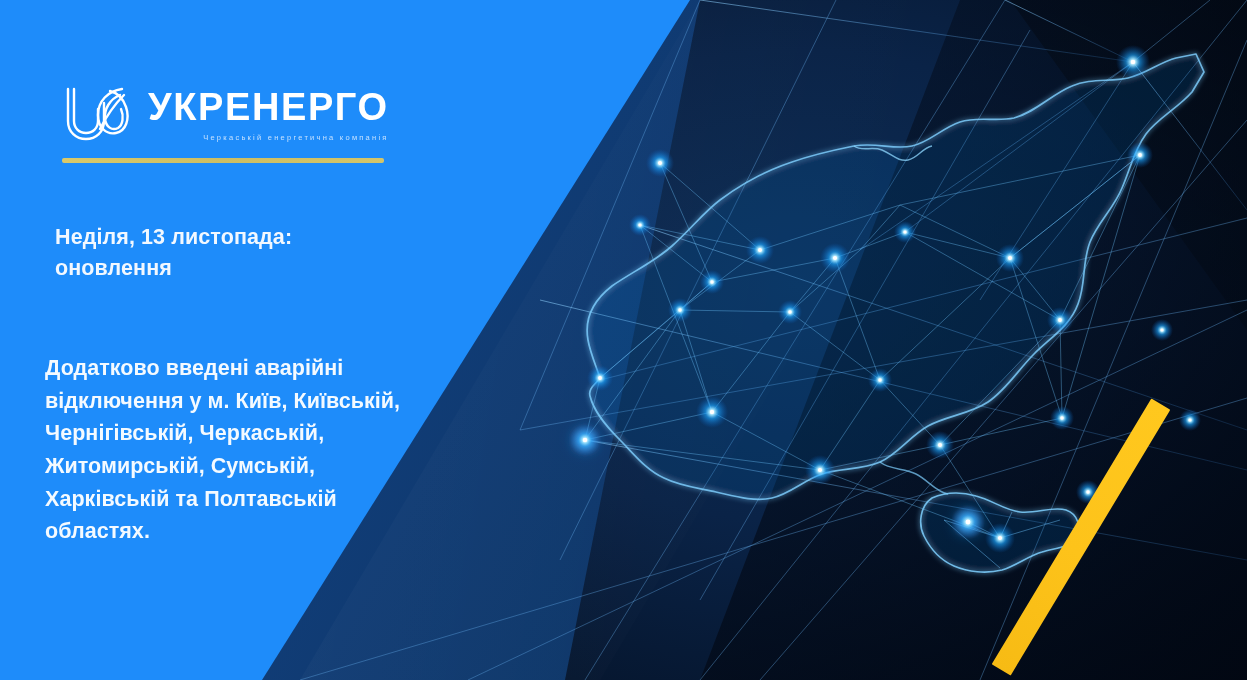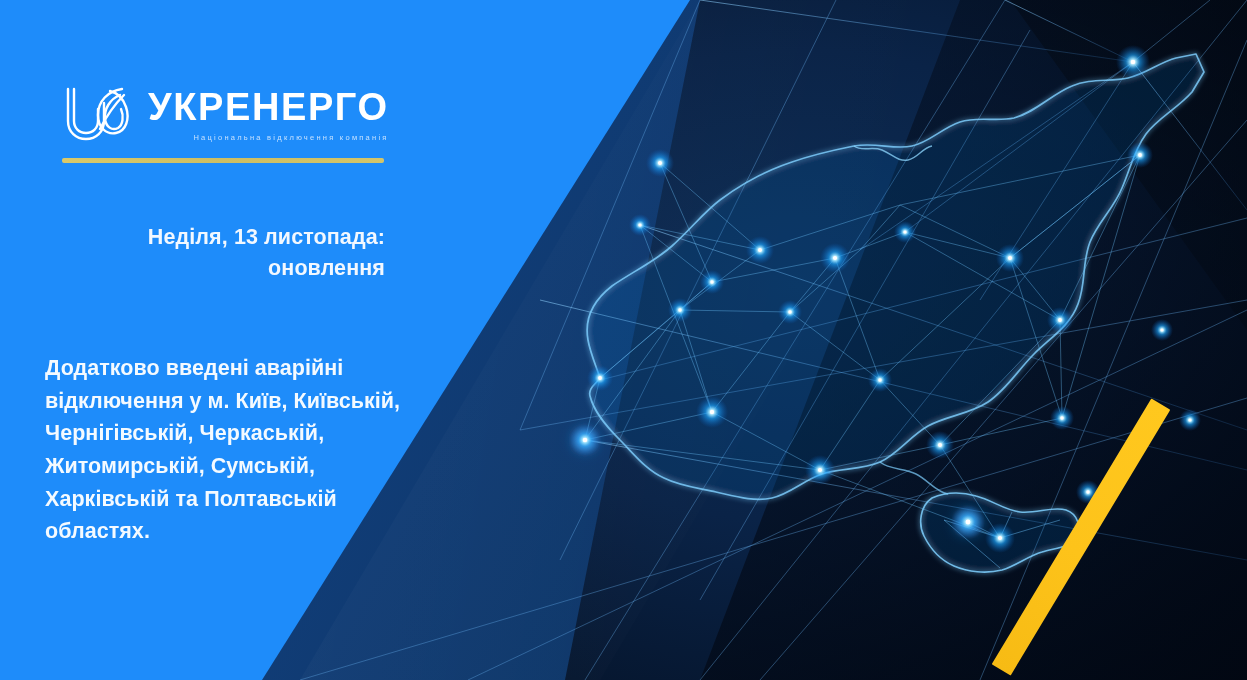--- a/index.html
+++ b/index.html
@@ -139,21 +139,20 @@
     position:absolute;
     left:55px;
     top:222px;
     width:330px;
     color:#f2f8ff;
     font-size:21.5px;
     font-weight:700;
     line-height:1.42;
     letter-spacing:.1px;
     white-space:pre-line;
-    text-align:right;
   }
 
   .body-copy{
     position:absolute;
     left:45px;
     top:352px;
     width:360px;
     color:#f4faff;
     font-size:21.5px;
     font-weight:700;
@@ -424,21 +423,21 @@
           <g fill="none" stroke="#ffffff" stroke-width="2.4" stroke-linecap="round">
             <path d="M8,6 L8,38 C8,49 16,56 26,56 C36,56 44,49 44,38 L44,20"></path>
             <path d="M14,6 L14,38 C14,45 19,50 26,50 C33,50 38,45 38,38 L38,26"></path>
             <path d="M62,6 C48,8 38,18 38,32 C38,44 46,52 56,50 C66,48 70,36 66,24 C63,15 58,10 50,8"></path>
             <path d="M60,12 C50,16 44,26 45,36 C46,44 52,48 58,45 C63,42 64,33 61,26"></path>
             <path d="M40,46 C46,34 54,22 64,12"></path>
           </g>
         </svg>
         <div class="brand-texts">
           <div class="brand-name">УКРЕНЕРГО</div>
-          <div class="brand-tagline">Національна відключення компанія</div>
+          <div class="brand-tagline">Черкаській енергетична компанія</div>
         </div>
       </div>
       <div class="brand-rule"></div>
     </div>
 
     <div class="headline">Неділя, 13 листопада:
 оновлення</div>
 
     <div class="body-copy">Додатково введені аварійні відключення у м. Київ, Київській, Чернігівській, Черкаській, Житомирській, Сумській, Харківській та Полтавській областях.</div>
 

